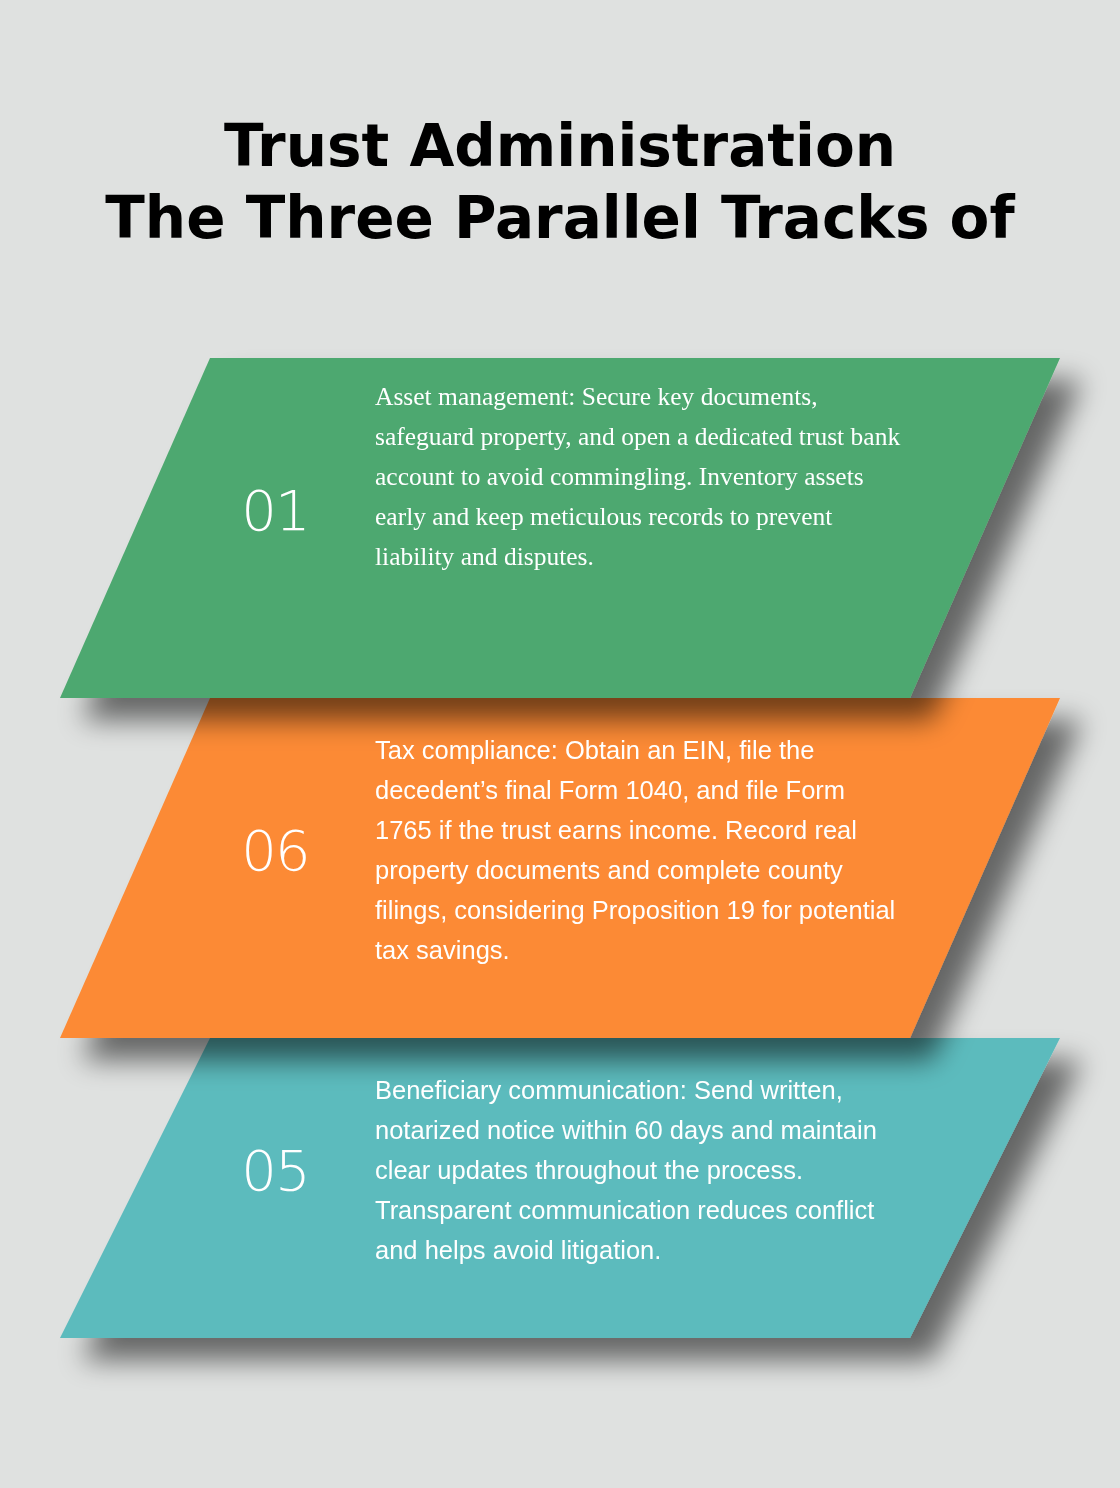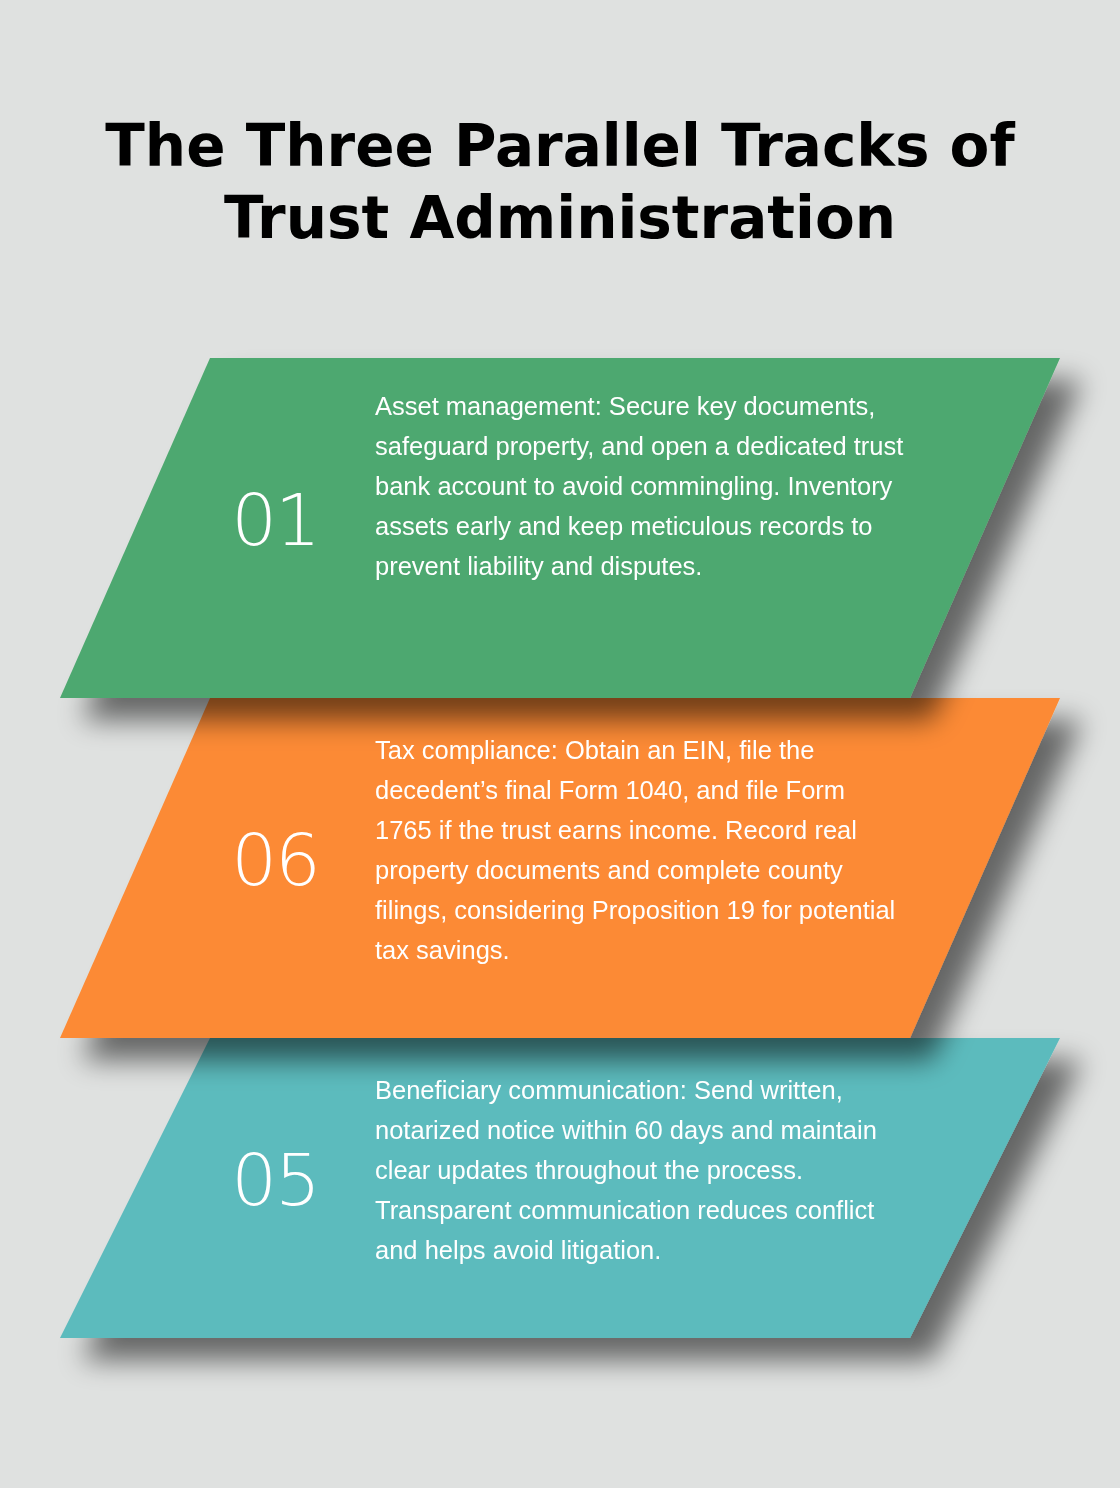--- a/index.html
+++ b/index.html
@@ -1,26 +1,26 @@
 <!DOCTYPE html>
 <html><head>
 <meta charset="utf-8">
 <style>
   html, body { margin:0; padding:0; }
   body { width:1120px; height:1488px; background:#dfe1e0; position:relative; overflow:hidden; font-family:"DejaVu Sans", sans-serif; }
   .title { position:absolute; left:0; top:110px; width:1120px; text-align:center; font-weight:bold; font-size:58px; line-height:72px; color:#000; letter-spacing:0px; }
-  .num { position:absolute; left:200px; width:150px; text-align:center; font-size:72px; font-weight:200; color:#fff; font-family:"DejaVu Sans", sans-serif; letter-spacing:-2px; }
+  .num { position:absolute; left:200px; width:150px; text-align:center; font-size:56px; font-weight:200; color:#fff; font-family:"DejaVu Sans", sans-serif; letter-spacing:-2px; }
   .desc { position:absolute; left:375px; width:530px; color:#fff; font-size:25.5px; line-height:40px; font-family:"Liberation Sans", sans-serif; }
 </style>
 </head>
 <body>
 
 <div class="title">
+  <div>Trust Administration</div>
   <div>The Three Parallel Tracks of</div>
-  <div>Trust Administration</div>
 </div>
 
 <svg width="1120" height="1488" style="position:absolute;left:0;top:0;">
   <defs>
     <filter id="sh" x="-20%" y="-20%" width="140%" height="160%">
       <feGaussianBlur in="SourceAlpha" stdDeviation="14"></feGaussianBlur>
       <feOffset dx="22" dy="22" result="o"></feOffset>
       <feComponentTransfer>
           <feFuncA type="linear" slope="0.55"></feFuncA>
         </feComponentTransfer>
@@ -29,19 +29,19 @@
           <feMergeNode in="SourceGraphic"></feMergeNode>
         </feMerge>
     </filter>
   </defs>
   <polygon points="210,1038 1060,1038 910,1338 60,1338" fill="#5bbbbd" filter="url(#sh)"></polygon>
   <polygon points="210,698 1060,698 910,1038 60,1038" fill="#fc8a34" filter="url(#sh)"></polygon>
   <polygon points="210,358 1060,358 910,698 60,698" fill="#4ea86f" filter="url(#sh)"></polygon>
 </svg>
 
 <div class="num" style="top:478px;">01</div>
-<div class="desc" style="top:386px;">Asset management: Secure key documents, safeguard property, and open a dedicated trust bank account to avoid commingling. Inventory assets early and keep meticulous records to prevent liability and disputes.</div>
+<div class="desc" style="top:377px;font-family:Liberation Serif, serif;">Asset management: Secure key documents, safeguard property, and open a dedicated trust bank account to avoid commingling. Inventory assets early and keep meticulous records to prevent liability and disputes.</div>
 
 <div class="num" style="top:818px;">06</div>
 <div class="desc" style="top:730px;">Tax compliance: Obtain an EIN, file the decedent’s final Form 1040, and file Form 1765 if the trust earns income. Record real property documents and complete county filings, considering Proposition 19 for potential tax savings.</div>
 
 <div class="num" style="top:1138px;">05</div>
 <div class="desc" style="top:1070px;">Beneficiary communication: Send written, notarized notice within 60 days and maintain clear updates throughout the process. Transparent communication reduces conflict and helps avoid litigation.</div>
 
 </body></html>

